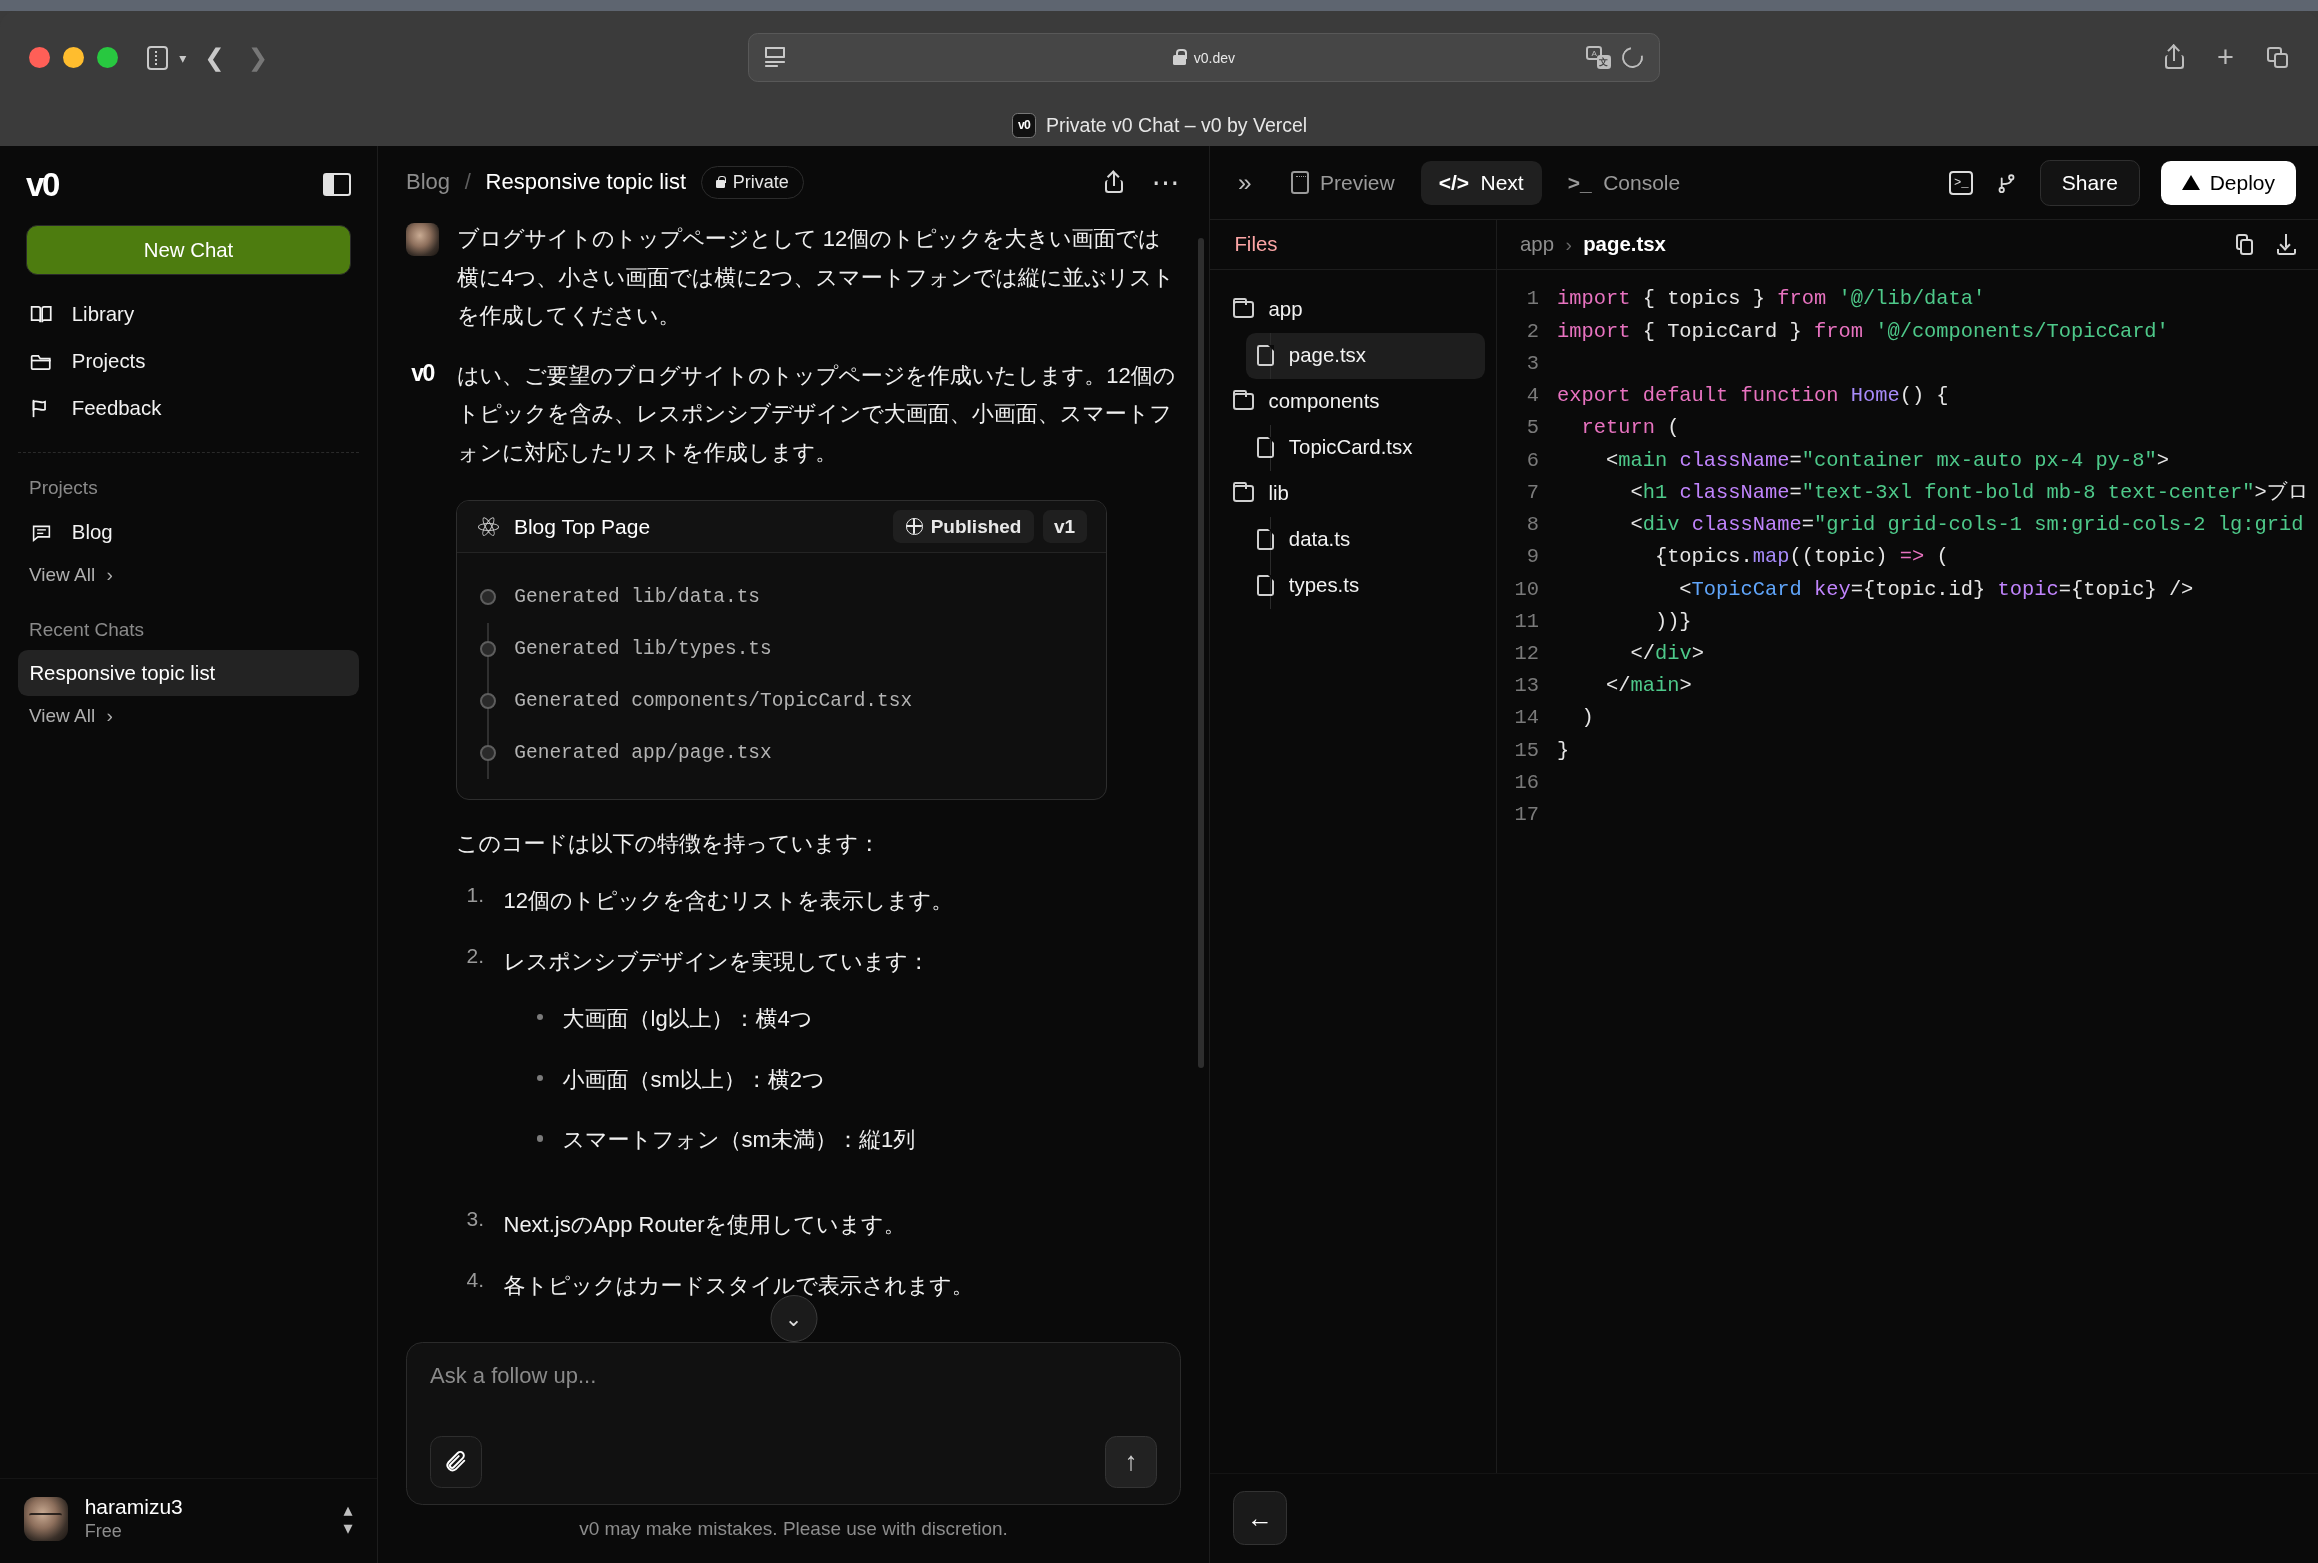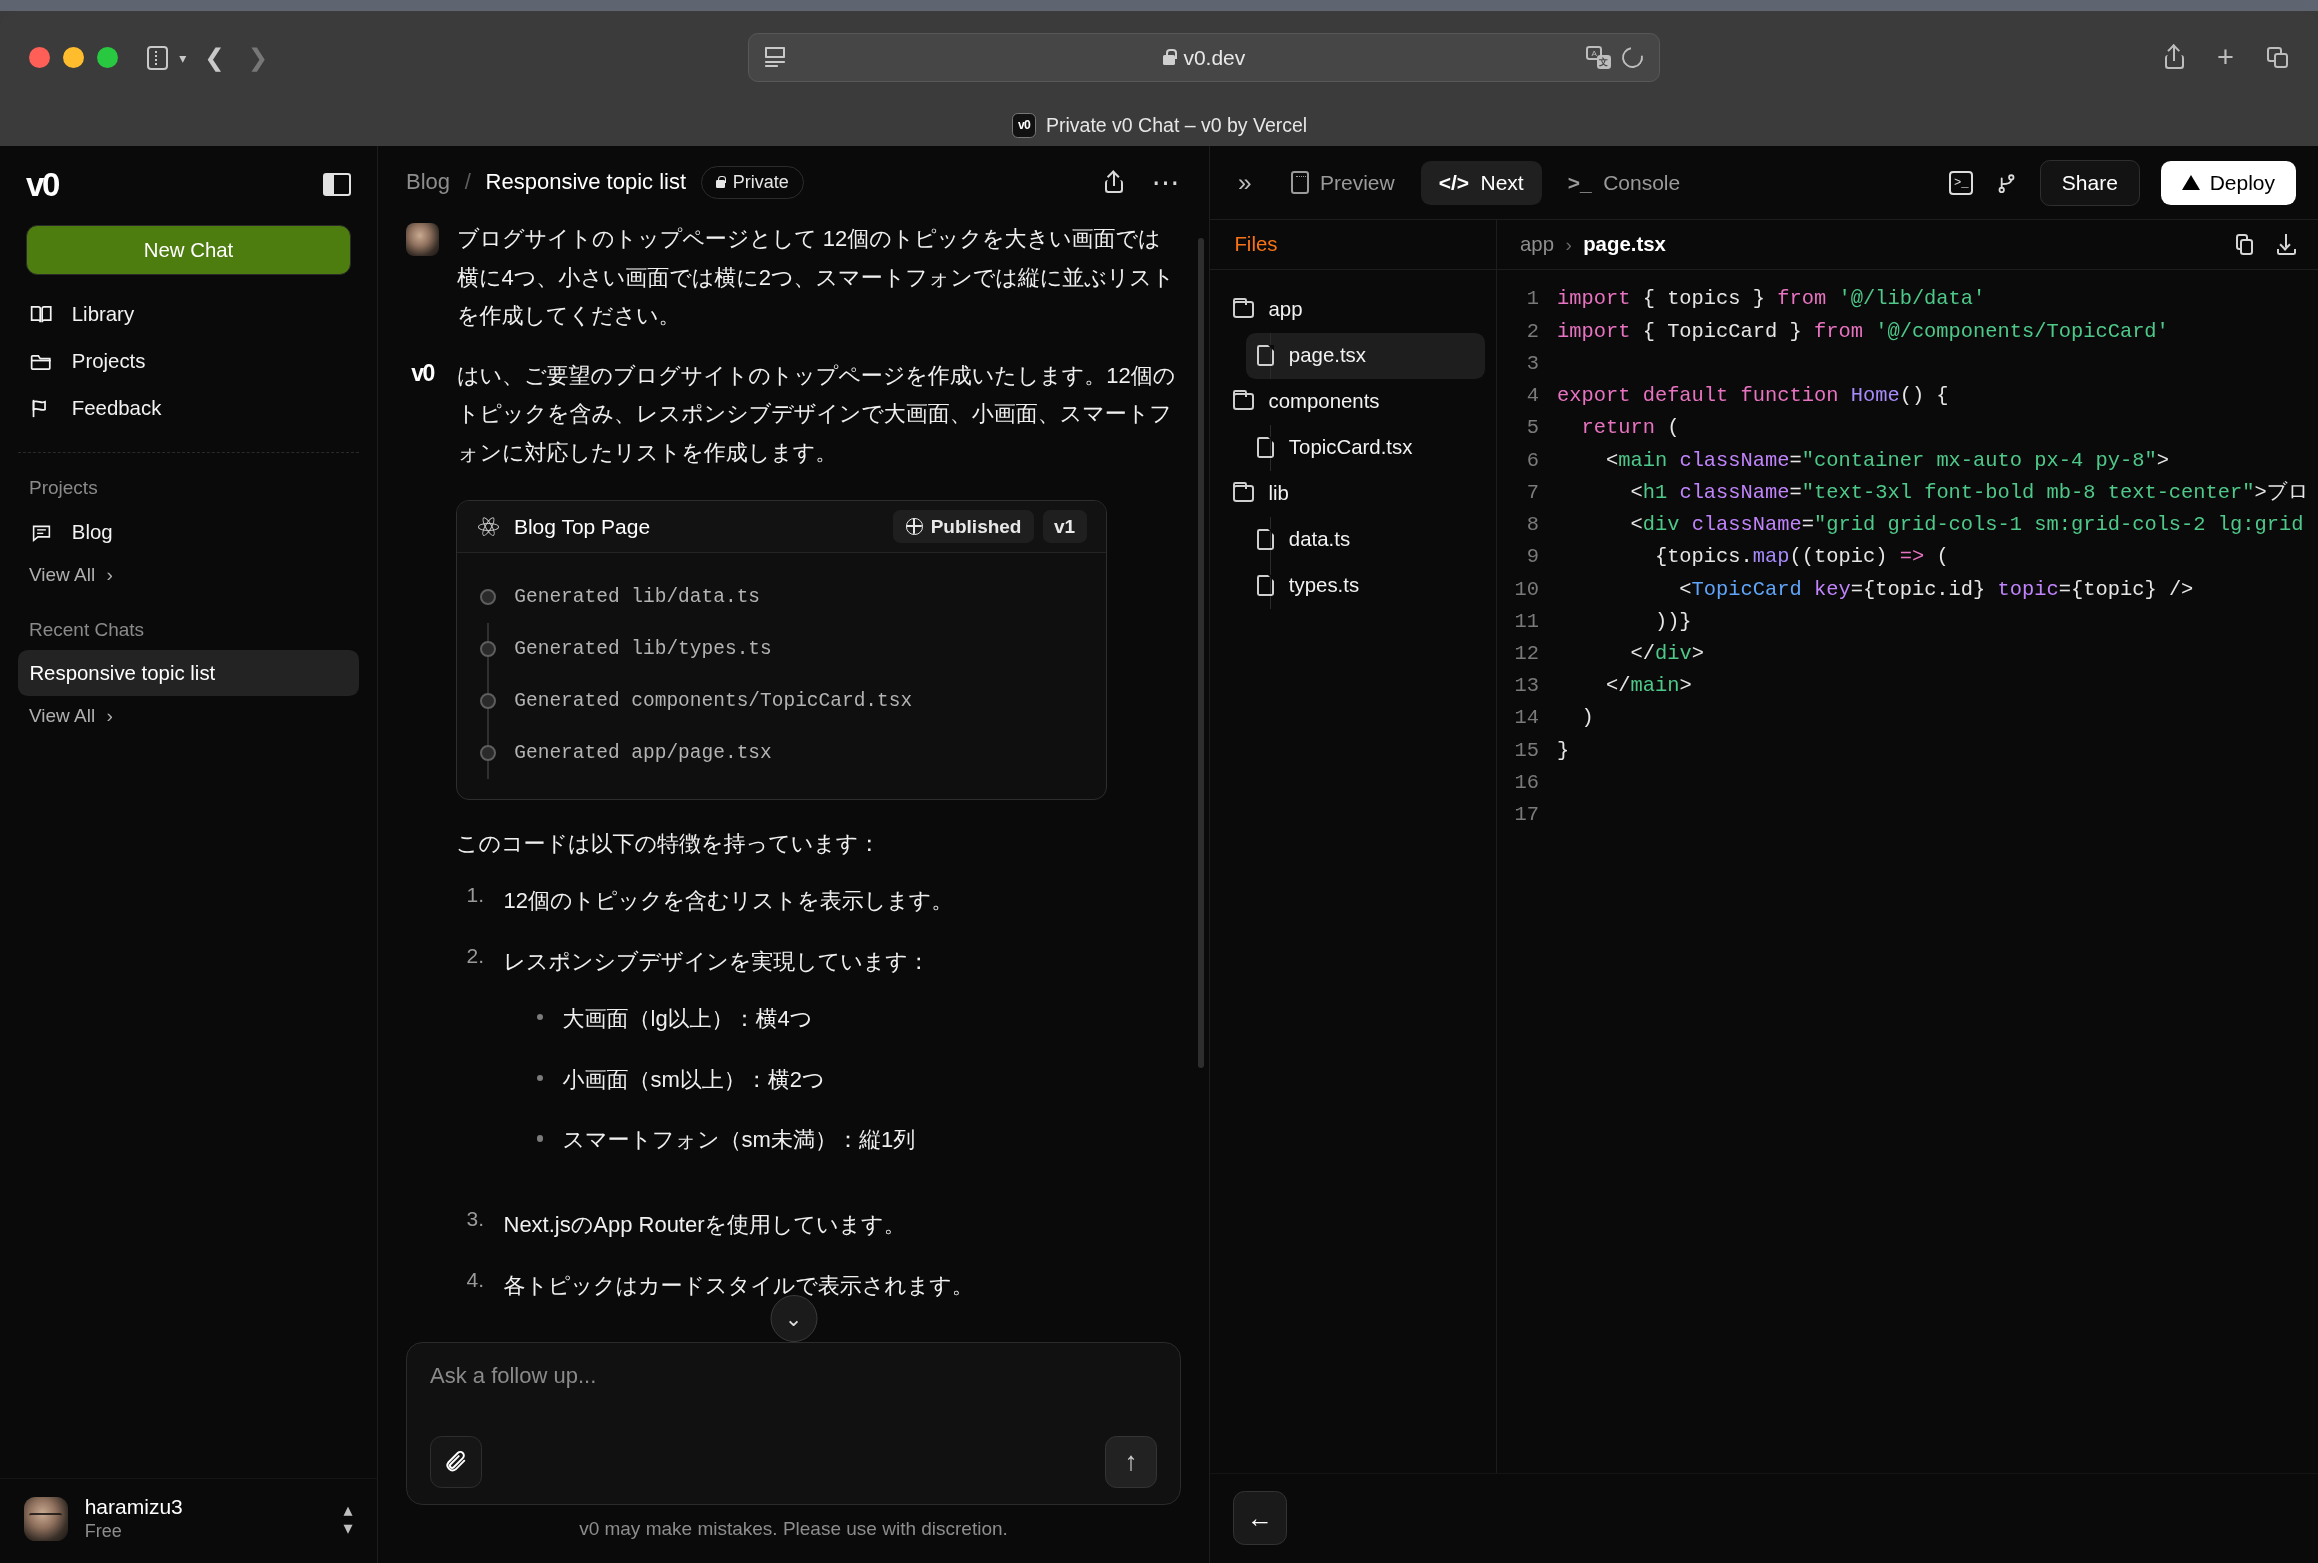--- a/index.html
+++ b/index.html
@@ -79,21 +79,21 @@
   }
   .lock {
     width: 12.2px; height: 9.8px; background: #cfcfcf; border-radius: 1.6px;
     position: relative; margin-top: 4.1px;
   }
   .lock::before {
     content:""; position:absolute; left:2.4px; top:-5.7px; width:7.3px; height:7.3px;
     border: 2px solid #cfcfcf; border-bottom: none;
     border-top-left-radius: 4.1px; border-top-right-radius: 4.1px;
   }
-  #addr-url { font-size: 21px; color: #e8e8e8; }
+  #addr-url { font-size: 14px; color: #e8e8e8; }
   #addr-right { margin-left:auto; display:flex; align-items:center; gap:11.4px; }
   .translate-glyph { position: relative; width: 24.4px; height: 23px; }
   .translate-glyph .tb1 {
     position:absolute; left:0; top:0; width:16.3px; height:14px;
     border:2px solid #bdbdbd; border-radius:3.3px; font-size:8.1px;
     color:#bdbdbd; text-align:center; line-height:12.2px;
   }
   .translate-glyph .tb2 {
     position:absolute; right:0; bottom:0; width:14px; height:14px;
     background:#bdbdbd; border-radius:3.3px; color:#464646; font-size:9px;
@@ -265,21 +265,21 @@
   #work-head-right { margin-left:auto; display:flex;align-items:center;gap:21px;}
   .term-ico { width:24.4px;height:24.4px;border:2px solid #dcdcdc;border-radius:4.1px;font-size:12.2px;color:#dcdcdc;
      display:flex;align-items:center;justify-content:center;font-family:"Liberation Mono",monospace;}
   .branch-ico { width:24.4px;height:26px;position:relative;color:#dcdcdc;font-size:21px;display:flex;align-items:center;justify-content:center;}
   #share-btn { border:0.8px solid #2f2f2f; border-radius:9.8px; padding: 9.8px 21px; font-size:21px;color:#fff;background:#131313;}
   #deploy-btn { background:#fff;color:#000;border-radius:9.8px;padding:9.8px 21px;font-size:21px;display:flex;align-items:center;gap:9.8px;font-weight:500;}
   #deploy-btn .tri { width:0;height:0;border-left:9px solid transparent;border-right:9px solid transparent;border-bottom:15.5px solid #000;}
 
   #work-body { flex:1; display:flex; min-height:0; border-top:0.8px solid #1d1d1d;}
   #files { width: 287px; flex:none; border-right:0.8px solid #1d1d1d; display:flex;flex-direction:column;}
-  #files-head { height: 50px; display:flex;align-items:center;padding: 0 24.4px; font-size:20.4px;color:#f97316; border-bottom:0.8px solid #1d1d1d;}
+  #files-head { height: 50px; display:flex;align-items:center;padding: 0 24.4px; font-size:20.4px;color:#fca5a5; border-bottom:0.8px solid #1d1d1d;}
   #files-tree { padding: 16.3px 11.4px; }
   .tnode { display:flex;align-items:center;gap:14.7px; height:46px; border-radius:9.8px; padding: 0 11.4px; font-size:20.4px;color:#f2f2f2;cursor:pointer;position:relative;}
   .tnode.sel { background:#1e1e1e; }
   .tnode.child { margin-left: 24.4px; }
   .folder-ico{width:21px;height:17px;border:2px solid #cfcfcf;border-radius:3.3px;position:relative;flex:none;}
   .folder-ico::before{content:"";position:absolute;left:-2px;top:-5.7px;width:9.8px;height:5.7px;border:2px solid #cfcfcf;border-bottom:none;border-top-left-radius:2.4px;border-top-right-radius:2.4px;}
   .file-ico{width:17px;height:21px;border:2px solid #cfcfcf;border-radius:2.4px;position:relative;flex:none;}
   .file-ico::before{content:"";position:absolute;right:-2px;top:-2px;border-left:6.5px solid transparent;border-top:6.5px solid #0a0a0a;}
   .guide { position:absolute; left: 24.4px; top: 0; bottom:0; width:0.8px; background:#2b2b2b;}
 

